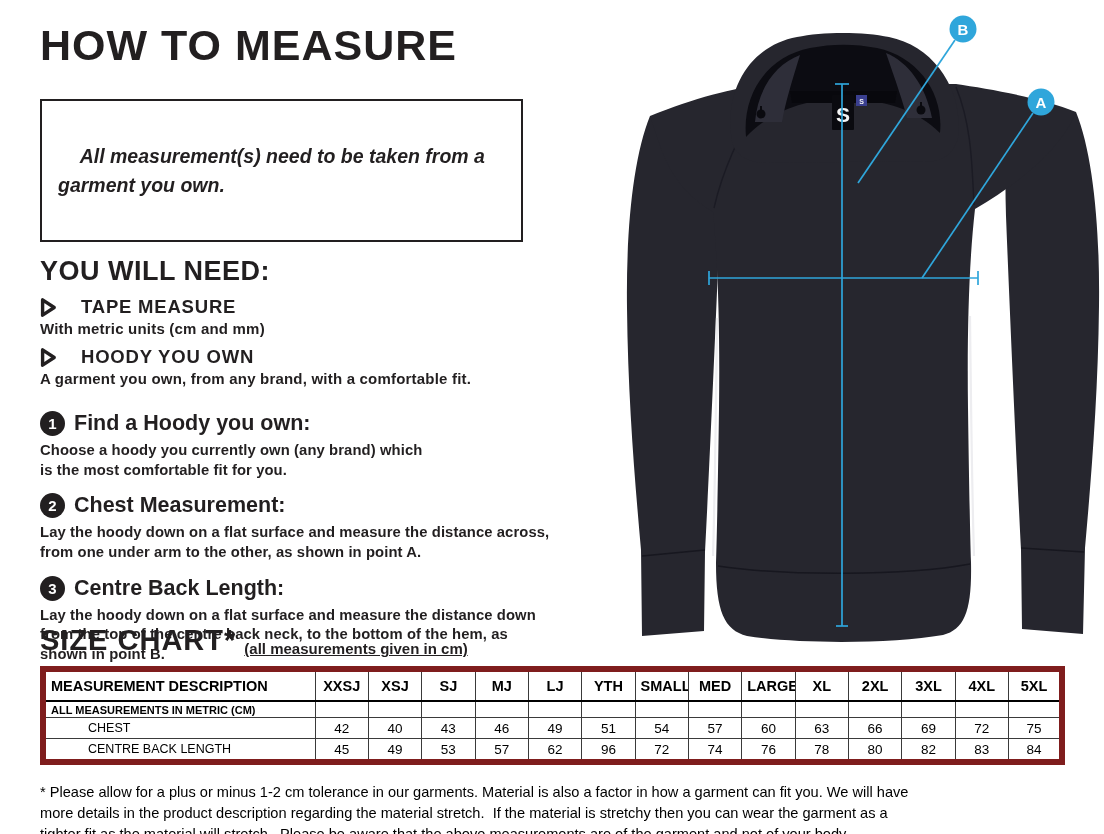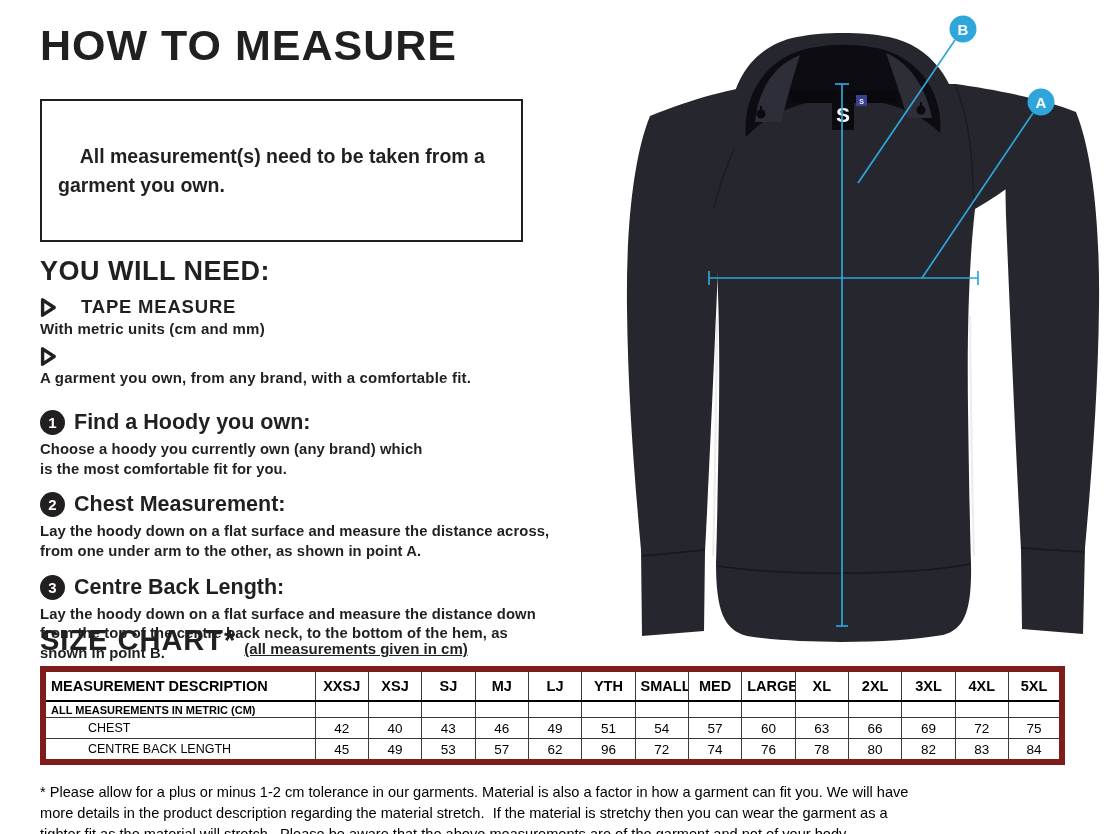--- a/index.html
+++ b/index.html
@@ -5,21 +5,21 @@
   html,body{margin:0;padding:0;}
   body{
     position:relative;width:1104px;height:834px;background:#ffffff;
     font-family:"Liberation Sans","DejaVu Sans",sans-serif;color:#1d1d1b;overflow:hidden;
   }
   
   .left-col{position:absolute;left:40px;top:24px;width:580px;}
   .page-title{font-size:43px;font-weight:bold;letter-spacing:1px;margin:0;color:#221f20;line-height:1;}
   .note-box{
     margin-top:32px;width:447px;border:2.5px solid #221f20;padding:13px 16px;
-    font-size:19.5px;font-weight:bold;line-height:1.45;white-space:pre-wrap;color:#221f20;
+    font-size:19.5px;font-weight:bold;line-height:1.45;white-space:pre-wrap;color:#221f20;font-style:italic;
   }
   .ywn-heading{margin-top:14px;font-size:27px;font-weight:bold;letter-spacing:.5px;color:#221f20;}
   .need-item{margin-top:9px;}
   .need-item-head{display:flex;align-items:center;gap:24px;font-size:18.5px;font-weight:bold;letter-spacing:.8px;color:#221f20;}
   .need-item-desc{font-size:15px;font-weight:bold;margin-top:2px;letter-spacing:.2px;color:#221f20;}
   .tri-icon{flex:0 0 auto;display:block;}
   .steps{margin-top:24px;}
   .step{margin-top:13px;}
   .step-head{display:flex;align-items:center;gap:9px;}
   .step-badge{
@@ -69,20 +69,21 @@
       <span>TAPE MEASURE</span>
     </div>
     <div class="need-item-desc">With metric units (cm and mm)</div>
   </div>
 
   <div class="need-item">
     <div class="need-item-head">
       <svg class="tri-icon" width="17" height="21" viewBox="0 0 17 21">
         <path d="M2.6 2.8 L14.2 10.5 L2.6 18.2 Z" fill="none" stroke="#221f20" stroke-width="3.4" stroke-linejoin="round"></path>
       </svg>
+      <span>HOODY YOU OWN</span>
     </div>
     <div class="need-item-desc">A garment you own, from any brand, with a comfortable fit.</div>
   </div>
 
   <div class="steps">
     <div class="step">
       <div class="step-head">
         <span class="step-badge">1</span>
         <span class="step-title">Find a Hoody you own:</span>
       </div>

